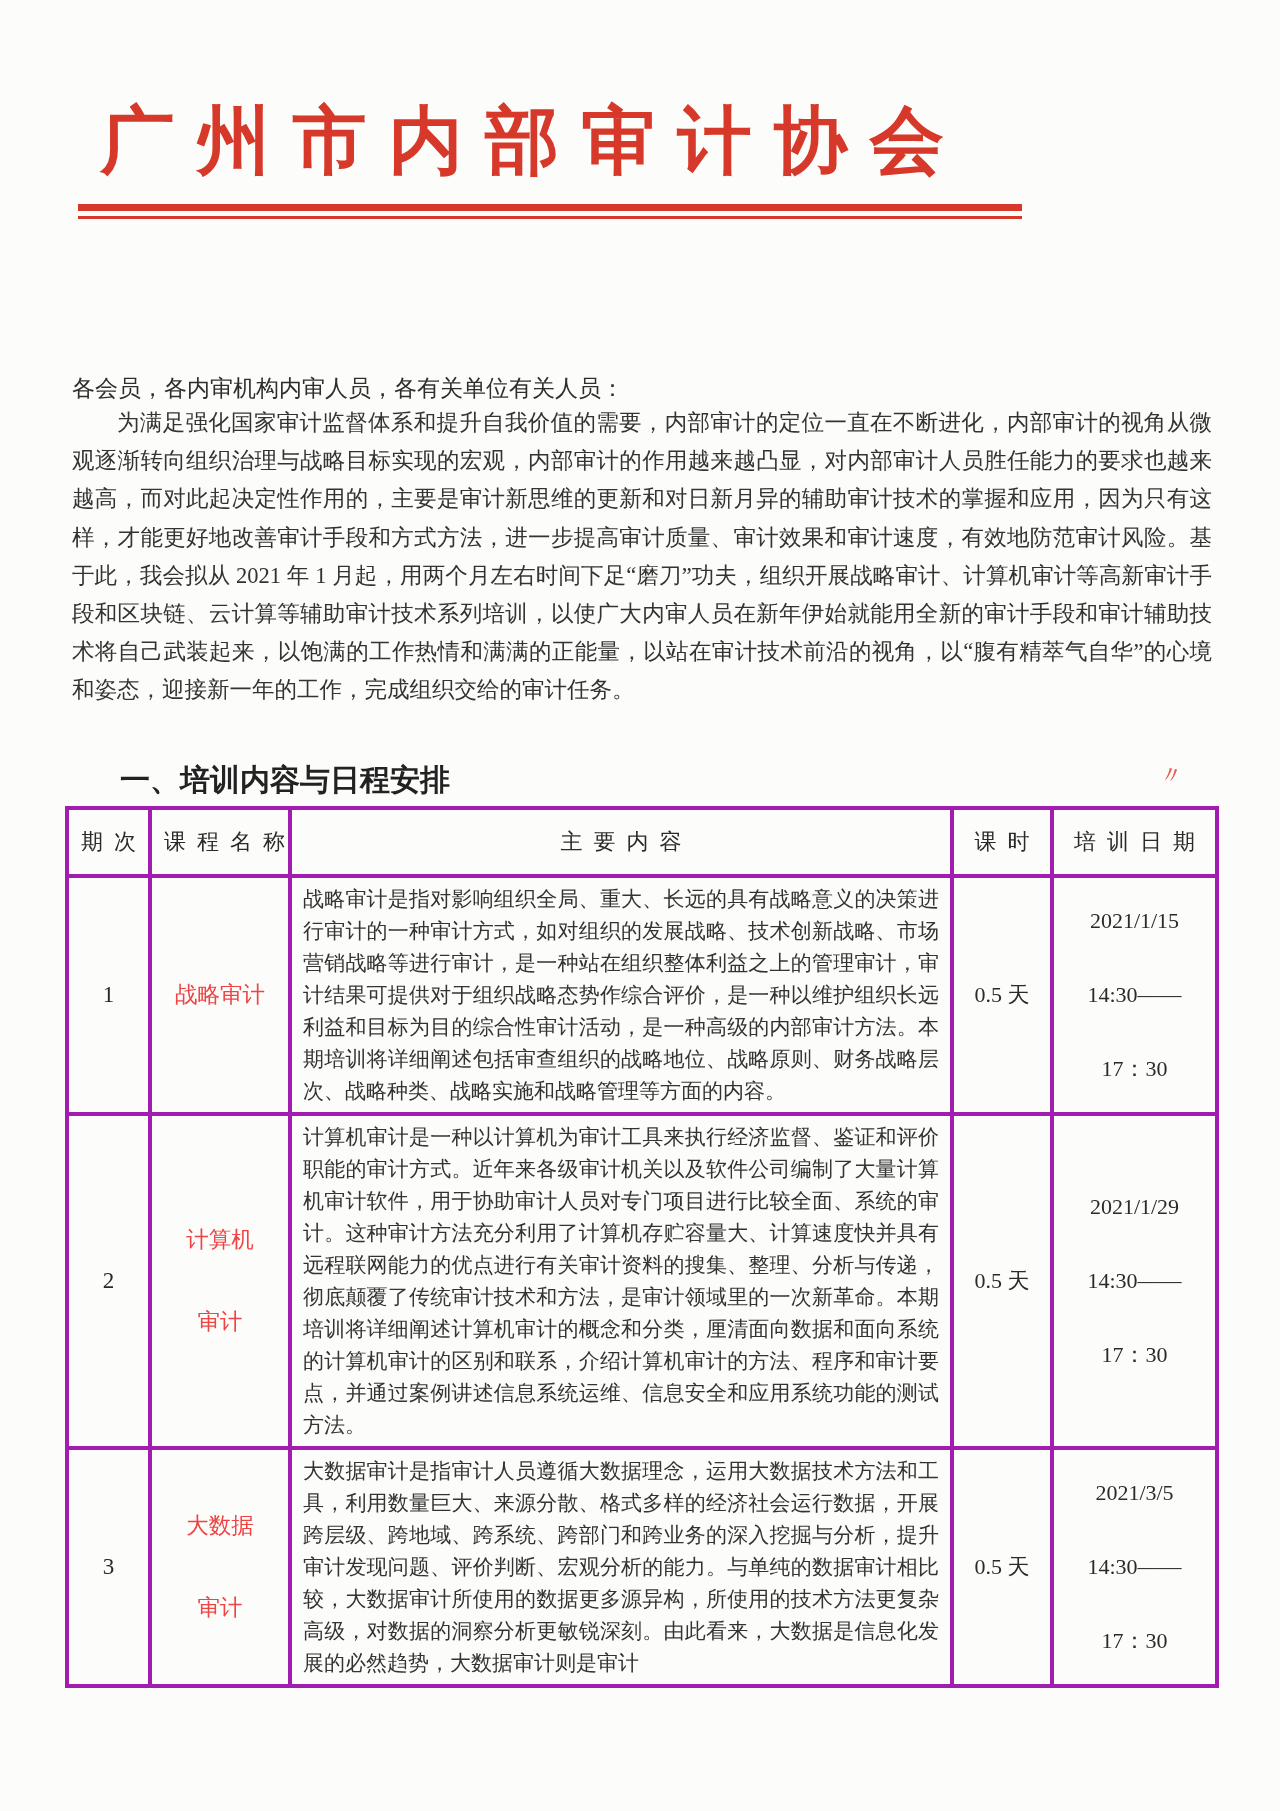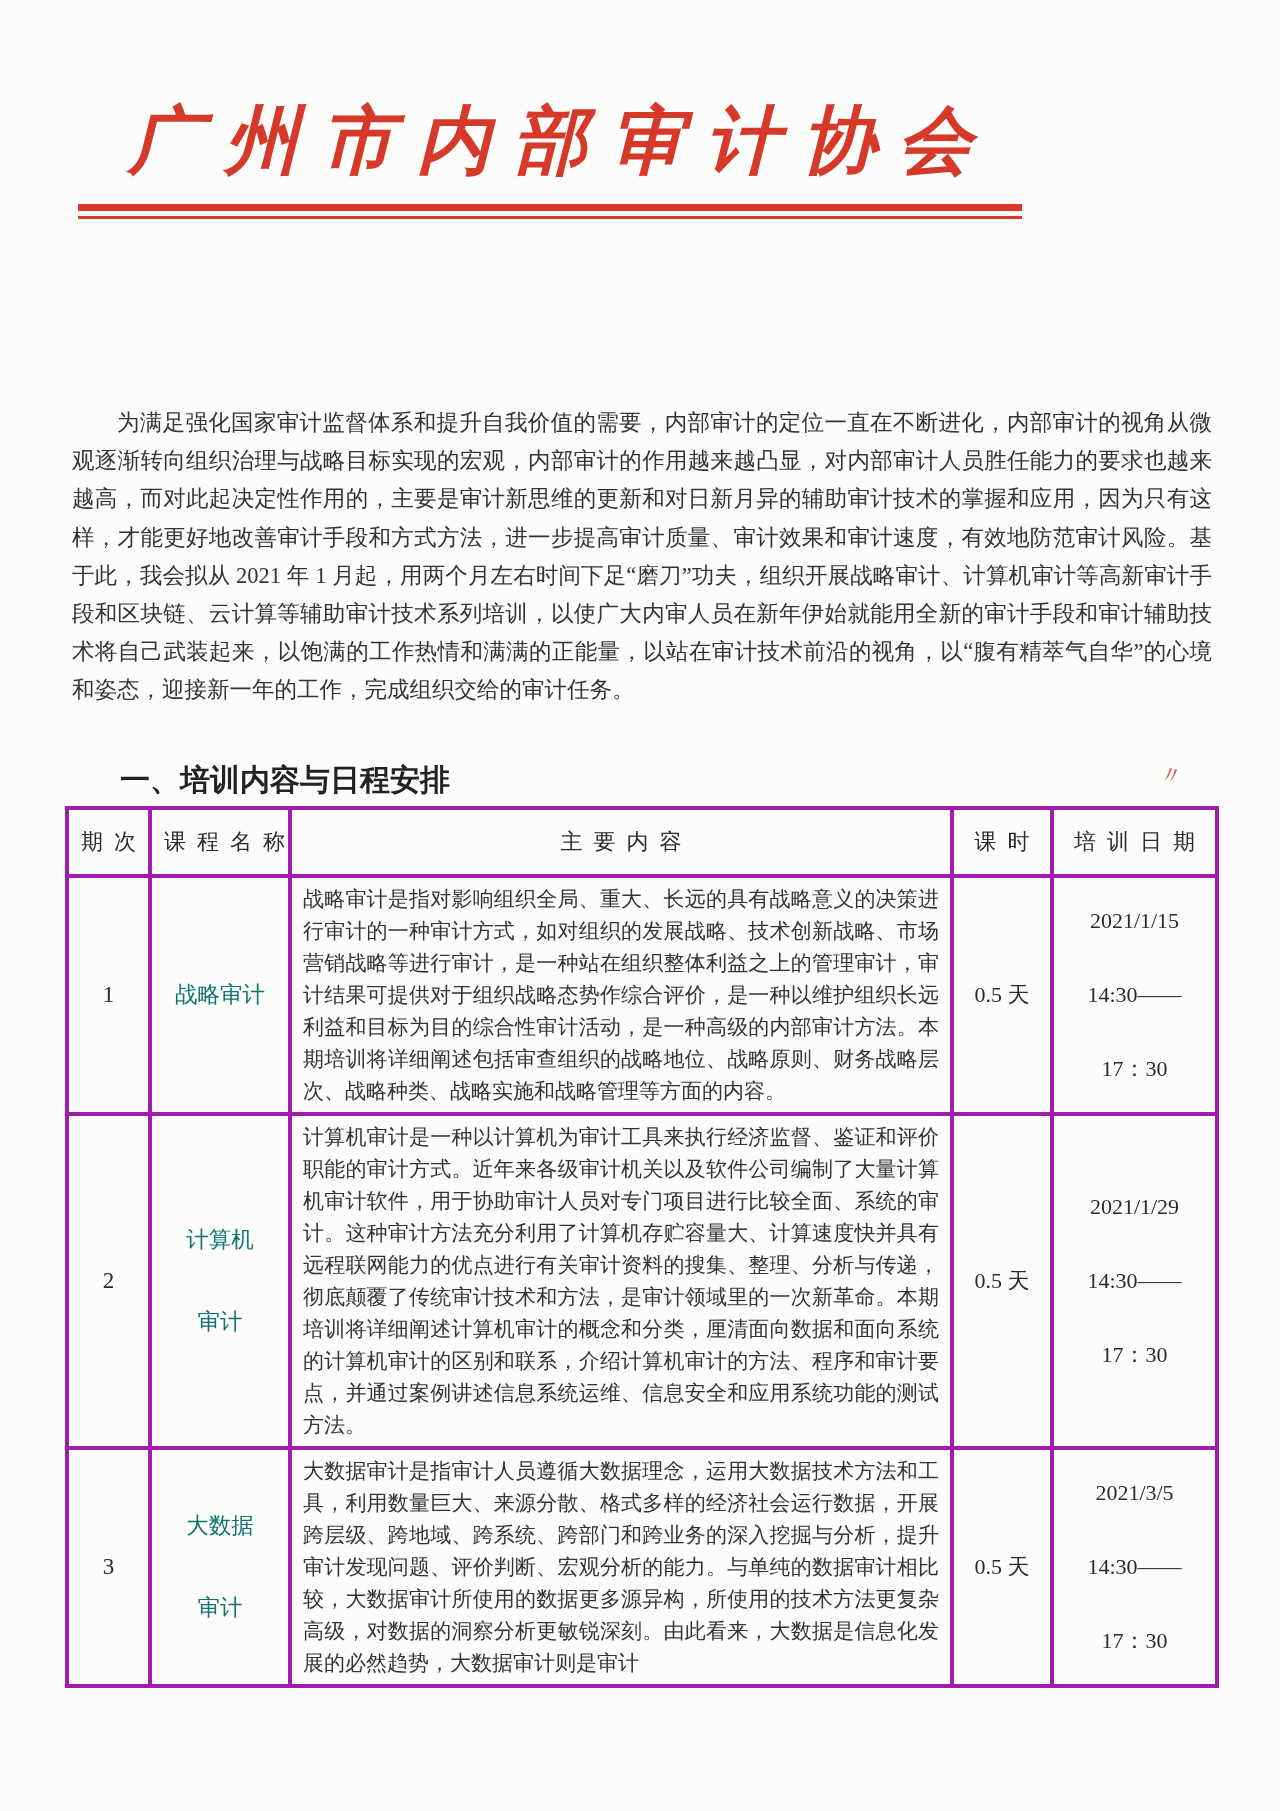--- a/index.html
+++ b/index.html
@@ -6,21 +6,21 @@
   .page{
     position:relative;
     width:1280px;height:1811px;
     margin:0 auto;
     background:#fcfcfa;
     overflow:hidden;
     font-family:"Liberation Serif","DejaVu Serif",serif;
     color:#2e2e2e;
   }
   
-  .letterhead{position:absolute;left:78px;top:92px;width:944px;text-align:center;font-style:italic;}
+  .letterhead{position:absolute;left:78px;top:92px;width:944px;}
   .letterhead-name{
     font-size:74px;font-weight:bold;color:#d6392a;
     letter-spacing:0.30em;text-indent:0.30em;white-space:nowrap;
     line-height:1.35;
   }
   .rule-thick{height:7px;background:#d6392a;margin-top:12px;}
   .rule-thin{height:3px;background:#d6392a;margin-top:5px;}
   
   .doc-title{position:absolute;left:78px;top:248px;width:944px;text-align:center;color:#1f1f1f;font-weight:bold;}
   .doc-title-line1{font-size:31px;line-height:40px;}
@@ -36,21 +36,21 @@
   .section-heading{position:absolute;left:120px;top:760px;font-size:30px;font-weight:bold;color:#222;}
   
   .table-wrap{position:absolute;left:65px;top:806px;width:1150px;}
   table.schedule{width:100%;border-collapse:collapse;table-layout:fixed;}
   table.schedule th,table.schedule td{border:4px solid #a21caf;vertical-align:middle;}
   table.schedule th{
     height:62px;font-weight:normal;font-size:22px;color:#2a2a2a;
     text-align:center;letter-spacing:0.5em;text-indent:0.5em;white-space:nowrap;
   }
   .period-cell{text-align:center;font-size:23px;color:#2a2a2a;}
-  .course-cell{text-align:center;font-size:22.5px;line-height:82px;white-space:pre-line;color:#0f766e;}
+  .course-cell{text-align:center;font-size:22.5px;line-height:82px;white-space:pre-line;color:#ef4444;}
   .content-cell{
     font-size:21px;line-height:32px;padding:5px 11px;
     text-align:justify;text-justify:inter-ideograph;color:#333;
   }
   .hours-cell{text-align:center;font-size:22px;white-space:nowrap;color:#2a2a2a;}
   .date-cell{text-align:center;font-size:22px;line-height:74px;white-space:pre-line;color:#2a2a2a;}
   
   .red-ink-mark{
     position:absolute;left:1158px;top:758px;
     color:#e0473a;font-size:26px;transform:rotate(12deg);opacity:.85;
@@ -61,20 +61,21 @@
 
 <div class="page">
 
   <div class="letterhead">
     <div class="letterhead-name">广州市内部审计协会</div>
     <div class="rule-thick"></div>
     <div class="rule-thin"></div>
   </div>
 
 
+  <div class="salutation">各会员，各内审机构内审人员，各有关单位有关人员：</div>
 
   <div class="intro">为满足强化国家审计监督体系和提升自我价值的需要，内部审计的定位一直在不断进化，内部审计的视角从微观逐渐转向组织治理与战略目标实现的宏观，内部审计的作用越来越凸显，对内部审计人员胜任能力的要求也越来越高，而对此起决定性作用的，主要是审计新思维的更新和对日新月异的辅助审计技术的掌握和应用，因为只有这样，才能更好地改善审计手段和方式方法，进一步提高审计质量、审计效果和审计速度，有效地防范审计风险。基于此，我会拟从 2021 年 1 月起，用两个月左右时间下足“磨刀”功夫，组织开展战略审计、计算机审计等高新审计手段和区块链、云计算等辅助审计技术系列培训，以使广大内审人员在新年伊始就能用全新的审计手段和审计辅助技术将自己武装起来，以饱满的工作热情和满满的正能量，以站在审计技术前沿的视角，以“腹有精萃气自华”的心境和姿态，迎接新一年的工作，完成组织交给的审计任务。</div>
 
   <div class="section-heading">一、培训内容与日程安排</div>
 
   <div class="red-ink-mark">〃</div>
 
   <div class="table-wrap">
     <table class="schedule">
       <colgroup>

